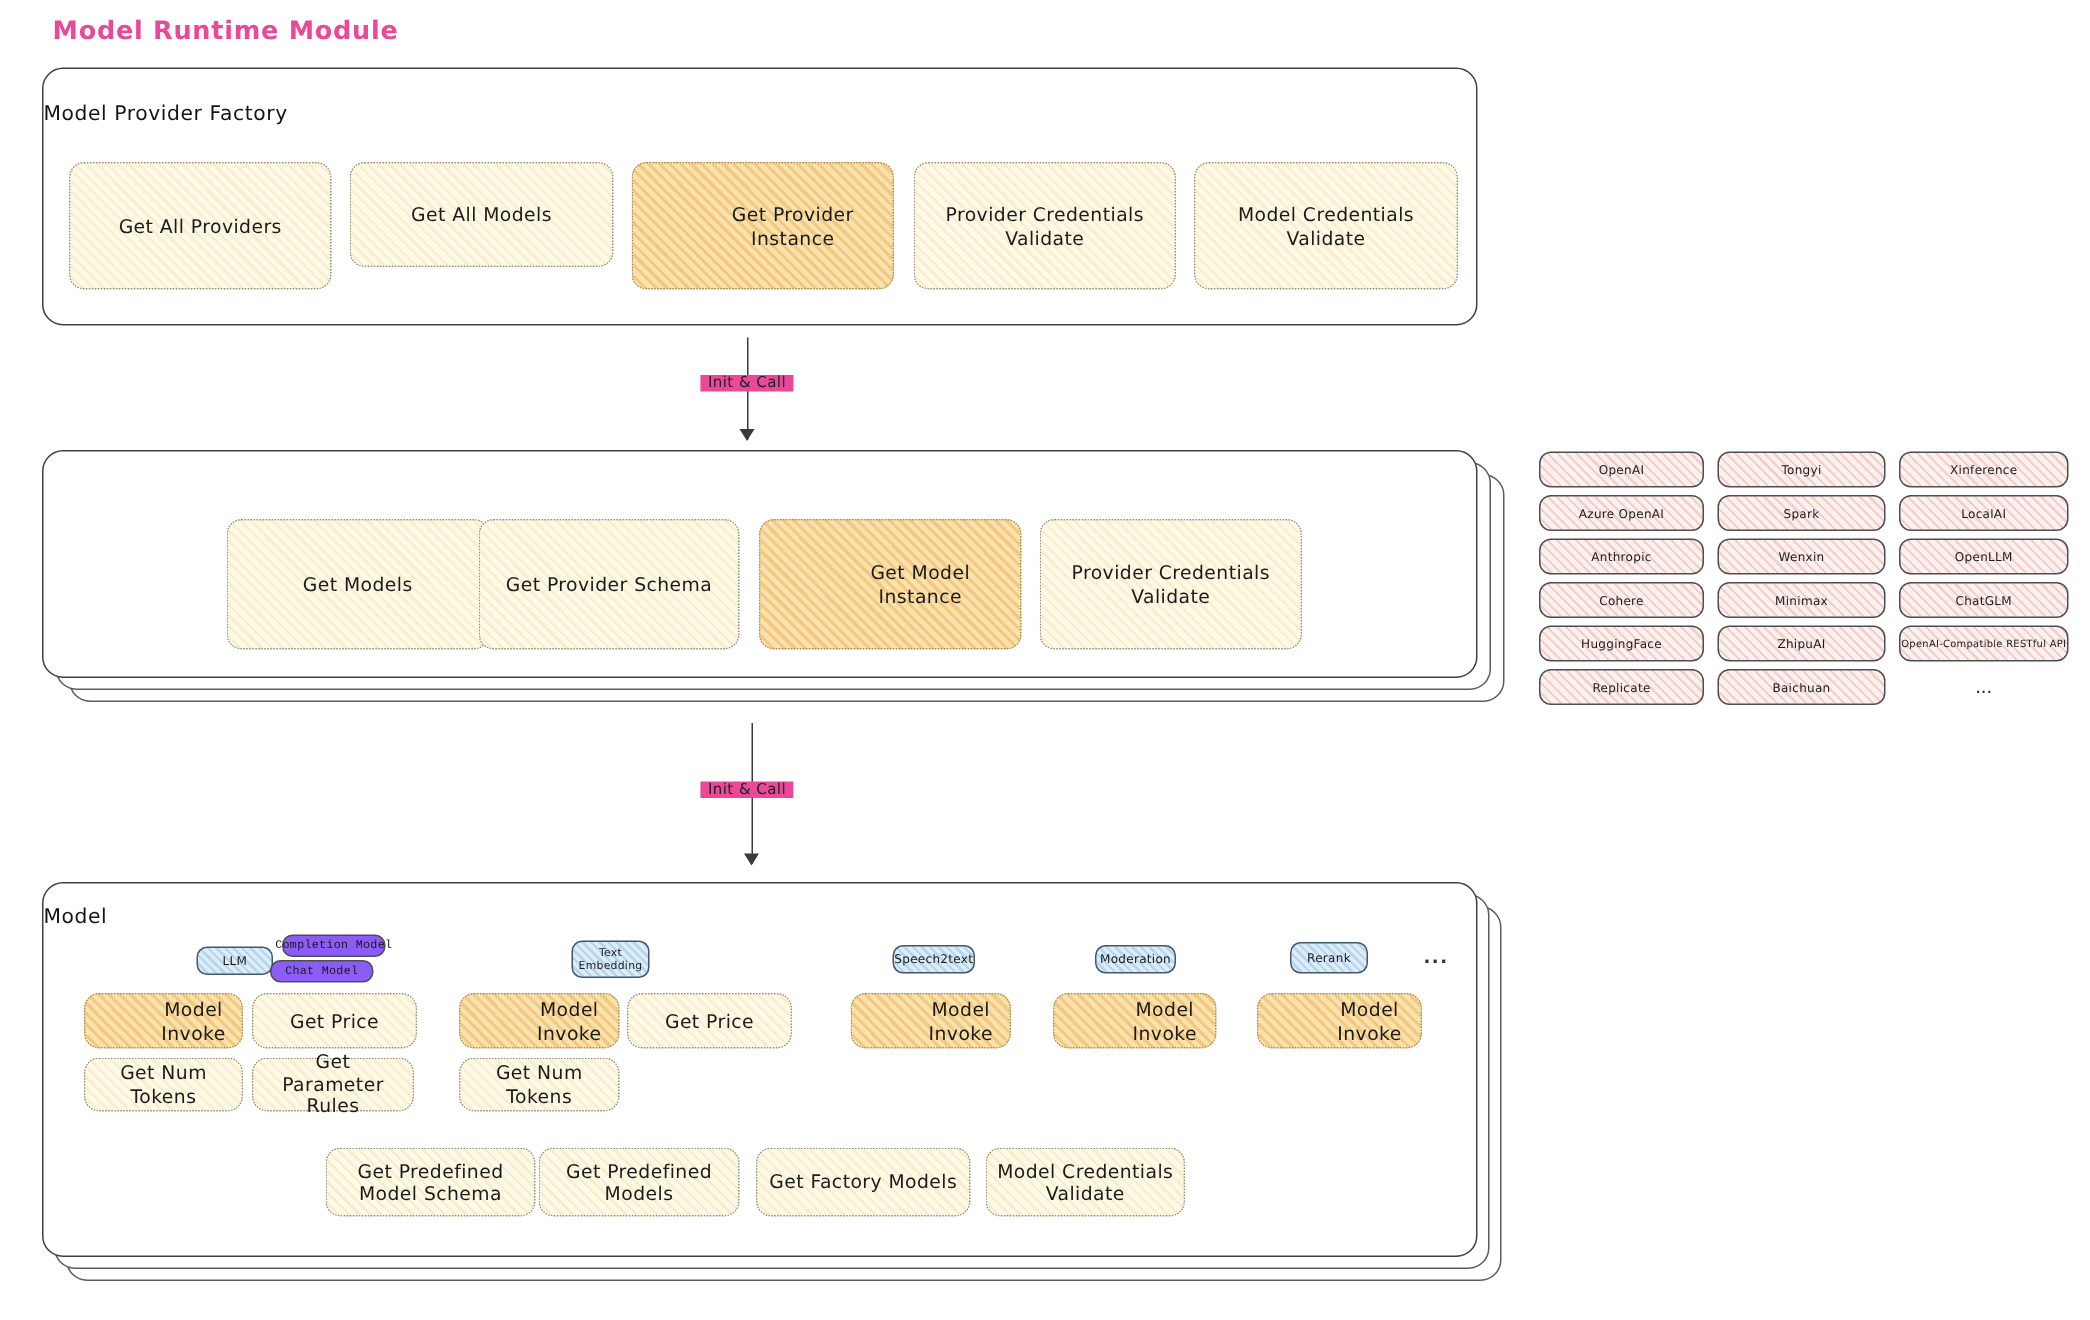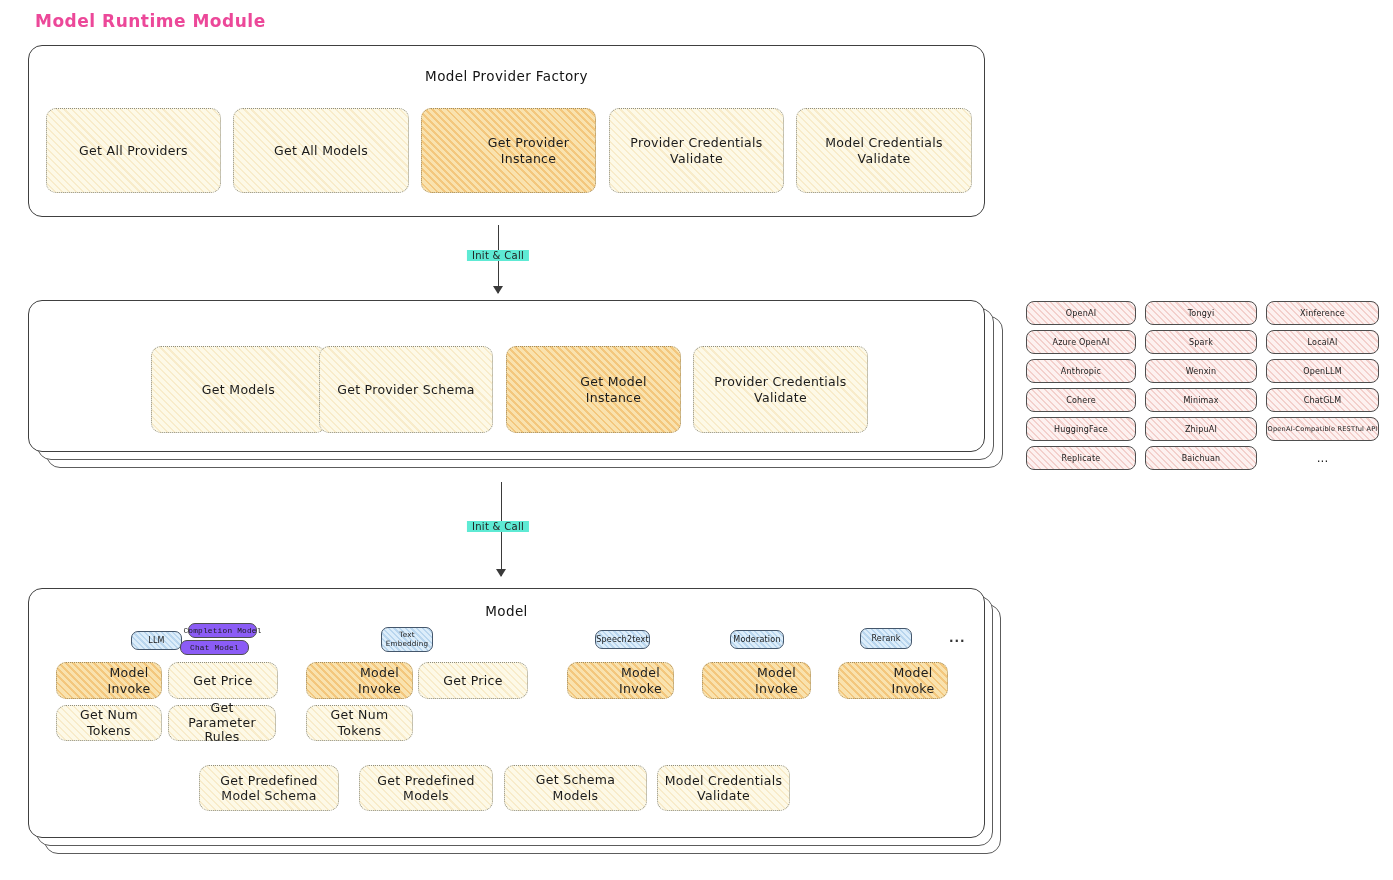--- a/index.html
+++ b/index.html
@@ -13,21 +13,21 @@
   
   .card {
     position:absolute; background:#fff;
     border:1.6px solid #404040; border-radius:14px;
   }
   .sheet {
     position:absolute; background:#fff;
     border:1.4px solid #5c5c5c; border-radius:14px;
   }
   .card-title {
-    position:absolute; left:0; right:0; text-align:center;
+    position:absolute; left:0; right:0; 
     font-size:13.5px; letter-spacing:.4px; color:#141414;
   }
 
   
   .fnbox {
     position:absolute; display:flex; align-items:center; justify-content:center;
     text-align:center; border:1.4px dotted #8d8d80; border-radius:10px;
     font-size:12.5px; line-height:1.25; letter-spacing:.3px; padding:2px 6px;
     background-color:#fdf9e7;
     background-image:repeating-linear-gradient(45deg, rgba(235,195,110,.24) 0 1.5px, transparent 1.5px 5px);
@@ -72,32 +72,32 @@
   .dots { position:absolute; font-size:12px; font-weight:bold; color:#333; letter-spacing:1px; }
 
   
   .vline { position:absolute; width:0; border-left:1.6px solid #3a3a3a; }
   .vline::after {
     content:""; position:absolute; bottom:-1px; left:-6.3px;
     border:5.5px solid transparent; border-top:8px solid #3a3a3a; border-bottom:0;
   }
   .alabel {
     position:absolute; transform:translateX(-50%);
-    background:#5eead4; padding:0 5px; font-size:10px; letter-spacing:.3px; color:#222;
+    background:#ec4899; padding:0 5px; font-size:10px; letter-spacing:.3px; color:#222;
   }
 </style>
 </head>
 <body>
 
 <div class="abs page-title" style="left:35px; top:11px;">Model Runtime Module</div>
 
 <div class="card" style="left:28px; top:45px; width:957px; height:172px;">
   <div class="card-title" style="top:22px;">Model Provider Factory</div>
   <div class="fnbox" style="left:17px;  top:62px; width:175px; height:85px;">Get All Providers</div>
-  <div class="fnbox" style="left:204px; top:62px; width:176px; height:85px;">Get All Models</div>
+  <div class="fnbox" style="left:204px; top:62px; width:176px; height:70px;">Get All Models</div>
   <div class="fnbox hl" style="left:392px; top:62px; width:175px; height:85px;">Get Provider Instance</div>
   <div class="fnbox" style="left:580px; top:62px; width:175px; height:85px;">Provider Credentials Validate</div>
   <div class="fnbox" style="left:767px; top:62px; width:176px; height:85px;">Model Credentials Validate</div>
 </div>
 
 <div class="vline" style="left:498px; top:225px; height:68px;"></div>
 <div class="alabel" style="left:498px; top:250px;">Init &amp; Call</div>
 
 <div class="sheet" style="left:46px; top:316px; width:957px; height:152px;"></div>
 <div class="sheet" style="left:37px; top:308px; width:957px; height:152px;"></div>
@@ -151,17 +151,17 @@
   <div class="fnbox hl" style="left:277px; top:73px; width:107px; height:37px;">Model Invoke</div>
   <div class="fnbox" style="left:389px; top:73px; width:110px; height:37px;">Get Price</div>
   <div class="fnbox hl" style="left:538px; top:73px; width:107px; height:37px;">Model Invoke</div>
   <div class="fnbox hl" style="left:673px; top:73px; width:109px; height:37px;">Model Invoke</div>
   <div class="fnbox hl" style="left:809px; top:73px; width:110px; height:37px;">Model Invoke</div>
 
   <div class="fnbox" style="left:27px;  top:116px; width:106px; height:36px;">Get Num Tokens</div>
   <div class="fnbox" style="left:139px; top:116px; width:108px; height:36px; line-height:1.15;">Get Parameter Rules</div>
   <div class="fnbox" style="left:277px; top:116px; width:107px; height:36px;">Get Num Tokens</div>
 
-  <div class="fnbox" style="left:170px; top:176px; width:140px; height:46px; line-height:1.2;">Get Predefined Model Schema</div>
+  <div class="fnbox" style="left:188px; top:176px; width:140px; height:46px; line-height:1.2;">Get Predefined Model Schema</div>
   <div class="fnbox" style="left:330px; top:176px; width:134px; height:46px; line-height:1.2;">Get Predefined Models</div>
-  <div class="fnbox" style="left:475px; top:176px; width:143px; height:46px;">Get Schema Models</div>
+  <div class="fnbox" style="left:475px; top:176px; width:143px; height:46px;">Get Factory Models</div>
   <div class="fnbox" style="left:628px; top:176px; width:133px; height:46px; line-height:1.2;">Model Credentials Validate</div>
 </div>
 
 </body></html>

